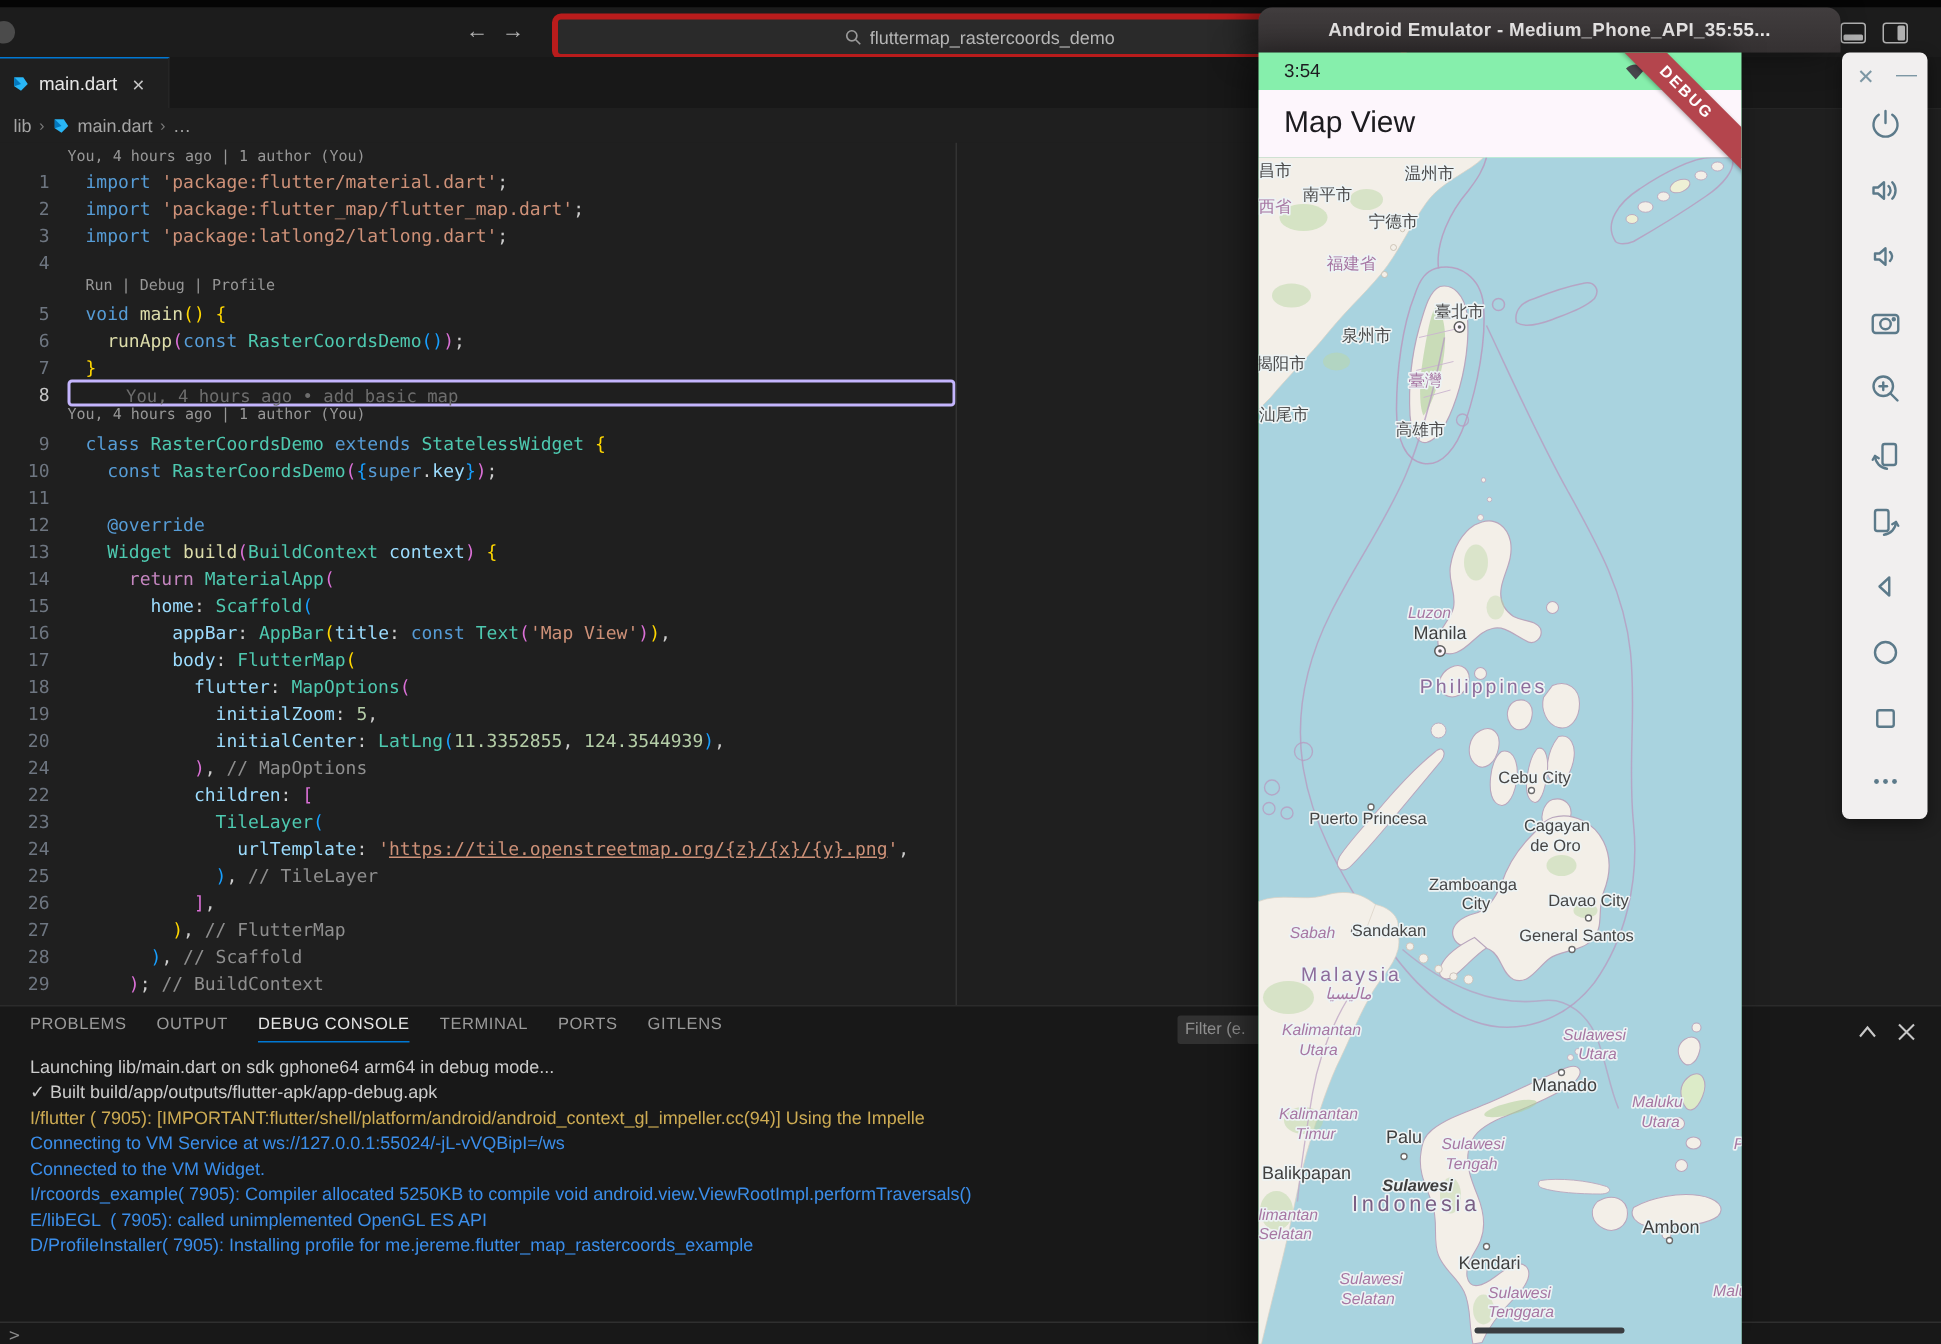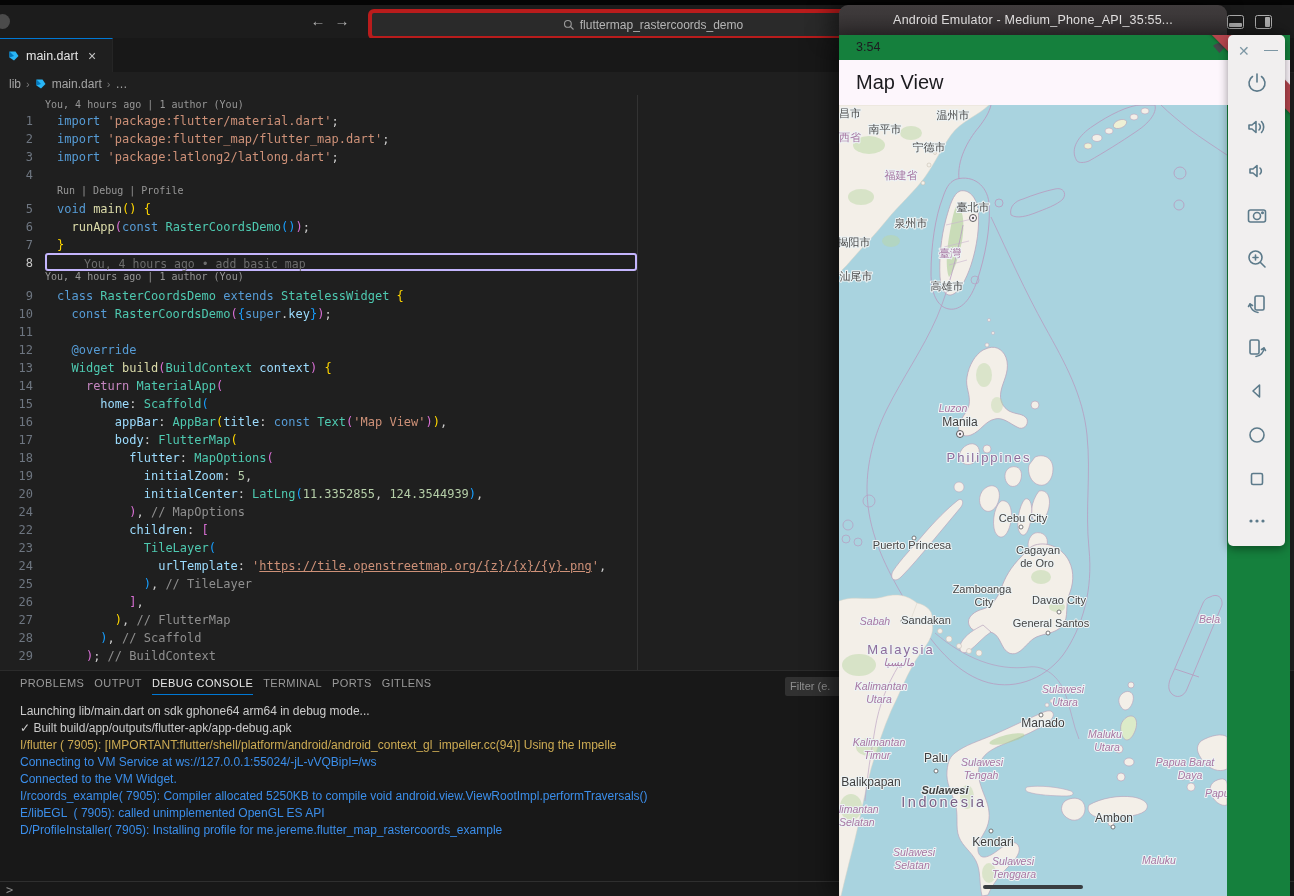--- a/index.html
+++ b/index.html
@@ -28,33 +28,33 @@
   .code-line .ln.cur{color:#c6c6c6;}
   .code-line .ct{position:absolute;left:57px;white-space:pre;}
   .lens{position:absolute;font-size:10px;color:#979797;font-family:"DejaVu Sans Mono","Liberation Mono",monospace;height:12px;line-height:12px;}
   #blame-box{position:absolute;left:45px;top:158px;width:592px;height:18px;line-height:18px;border:2px solid #c4b5fd;border-radius:3px;box-sizing:border-box;color:#6d6d6d;font-size:11.5px;padding-left:37px;font-family:"DejaVu Sans Mono","Liberation Mono",monospace;}
   .tk-kw{color:#569cd6}.tk-ctrl{color:#c586c0}.tk-cls{color:#4ec9b0}.tk-fn{color:#dcdcaa}
   .tk-prop{color:#9cdcfe}.tk-str{color:#ce9178}.tk-strl{color:#ce9178;text-decoration:underline}
   .tk-num{color:#b5cea8}.tk-cmt{color:#8f8f8f}.tk-pln{color:#cccccc}
   .tk-b1{color:#ffd700}.tk-b2{color:#da70d6}.tk-b3{color:#179fff}
   
   #panel{position:absolute;left:0;top:670px;width:100%;height:226px;background:#181818;border-top:1px solid #2b2b2b;}
-  #panel-tabs{position:absolute;left:20px;top:6px;display:flex;gap:10px;}
+  #panel-tabs{position:absolute;left:20px;top:6px;display:flex;gap:20px;}
   .ptab{font-size:11px;letter-spacing:.4px;color:#9a9a9a;padding-bottom:5px;cursor:default;}
   .ptab.active{color:#e7e7e7;border-bottom:1.5px solid #0078d4;}
   #filterbox{position:absolute;left:785px;top:6px;width:53px;height:19px;background:#313131;border-radius:2px;color:#8f8f8f;font-size:11px;line-height:19px;padding-left:5px;overflow:hidden;white-space:nowrap;}
   .console-line{position:absolute;left:20px;height:17px;line-height:17px;font-family:Liberation Sans, sans-serif;font-size:12px;white-space:pre;}
   .c-pln{color:#cccccc}.c-warn{color:#cdab53}.c-info{color:#3b8eea}
   #console-divider{position:absolute;left:0;top:210px;width:100%;height:1px;background:#2f2f2f;}
   #console-prompt{position:absolute;left:6px;top:212px;color:#8a8a8a;font-family:"DejaVu Sans Mono","Liberation Mono",monospace;font-size:12px;}
   .panel-act{position:absolute;top:8px;width:18px;height:18px;color:#c8c8c8;}
   
   #emu-titlebar{position:absolute;left:839px;top:5px;width:388px;height:30px;background:linear-gradient(#413d3e,#353132);border-radius:9px 9px 0 0;display:flex;align-items:center;justify-content:center;box-shadow:-8px 0 22px rgba(0,0,0,.5);}
-  #emu-titlebar .t{color:#e9e7e7;font-size:12.5px;font-weight:normal;letter-spacing:.2px;}
-  #emu-screen{position:absolute;left:839px;top:35px;width:451px;height:861px;background:#15803d;overflow:hidden;box-shadow:-8px 0 22px rgba(0,0,0,.5);}
+  #emu-titlebar .t{color:#e9e7e7;font-size:12.5px;font-weight:bold;letter-spacing:.2px;}
+  #emu-screen{position:absolute;left:839px;top:35px;width:322px;height:861px;background:#86efac;overflow:hidden;box-shadow:-8px 0 22px rgba(0,0,0,.5);}
   #emu-statusbar{position:absolute;left:0;top:0;width:100%;height:25px;}
   #emu-time{position:absolute;left:17px;top:5px;font-size:12.5px;color:#1d1b20;}
   #emu-staticons{position:absolute;right:44px;top:6px;display:flex;gap:4px;}
   #ribbon-wrap{position:absolute;top:0;right:0;width:92px;height:92px;overflow:hidden;pointer-events:none;}
   #ribbon{position:absolute;top:17px;right:-36px;width:146px;transform:rotate(45deg);background:#b4454d;color:#fff;text-align:center;font-size:10.5px;font-weight:bold;letter-spacing:1.5px;padding:4px 0;box-shadow:0 1px 3px rgba(0,0,0,.3);}
   #emu-appbar{position:absolute;left:0;top:25px;width:100%;height:45px;background:#fdf6fc;display:flex;align-items:center;}
   #emu-appbar .t{margin-left:17px;font-size:20px;color:#1c1b1f;}
   #mapwrap{position:absolute;left:0;top:70px;width:388px;height:791px;}
   #gesturebar{position:absolute;left:144px;bottom:7px;width:100px;height:4px;border-radius:2px;background:#3a3d41;}
   text{font-family:"Liberation Sans",sans-serif;paint-order:stroke;stroke:#edf3f4;stroke-width:2.2px;stroke-linejoin:round;}

